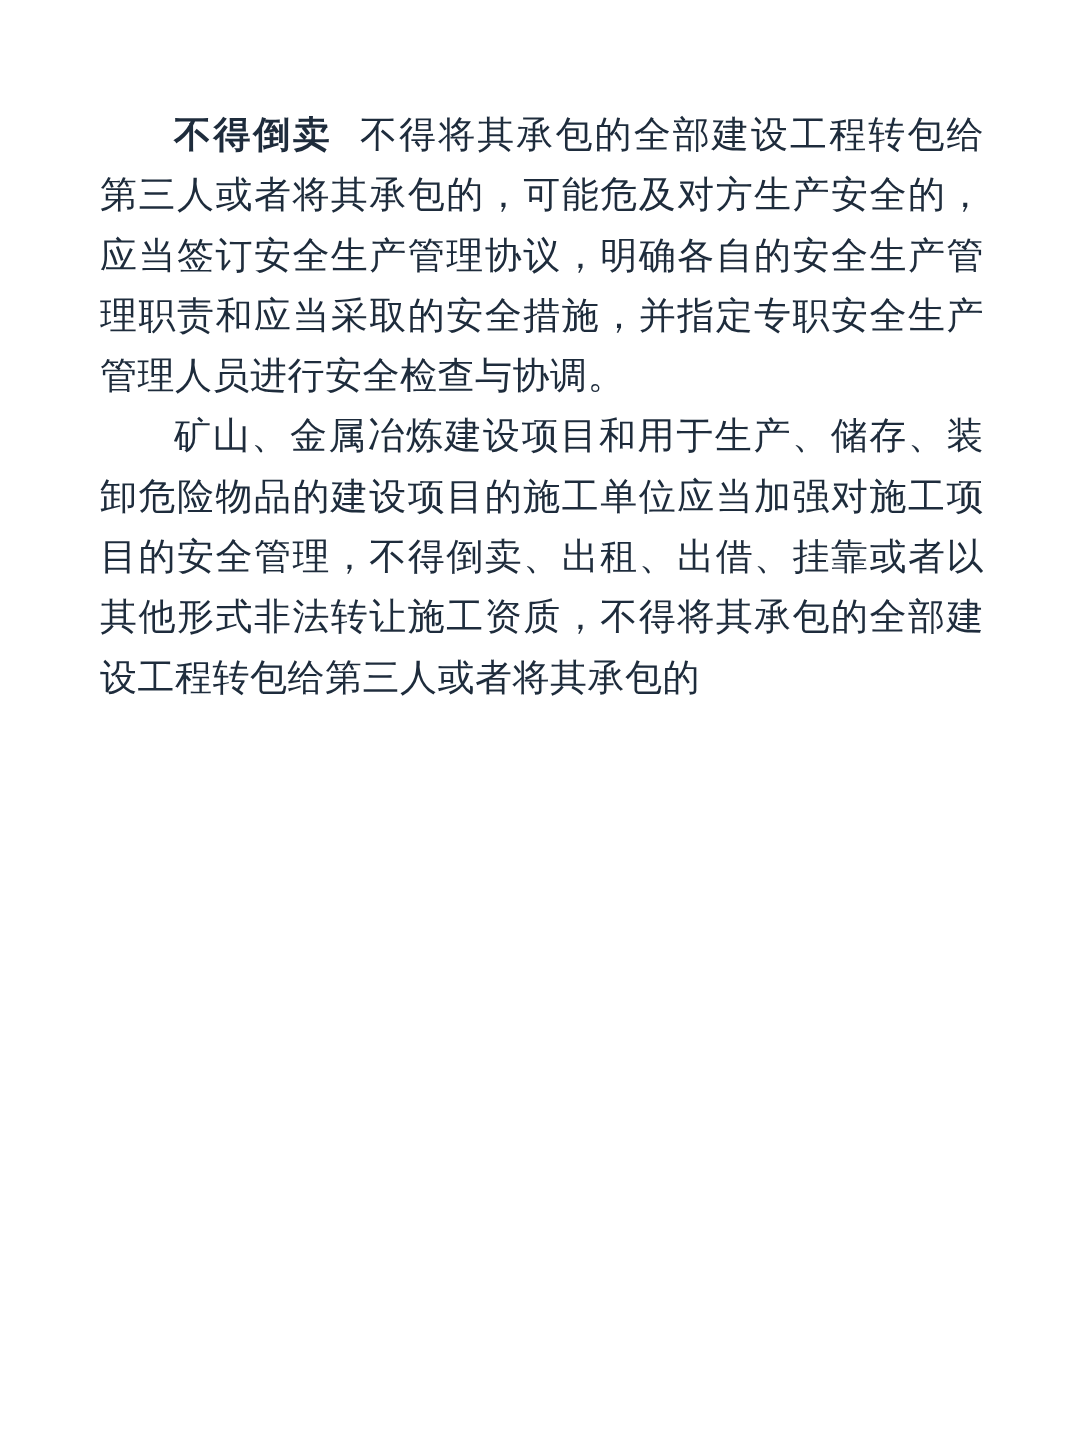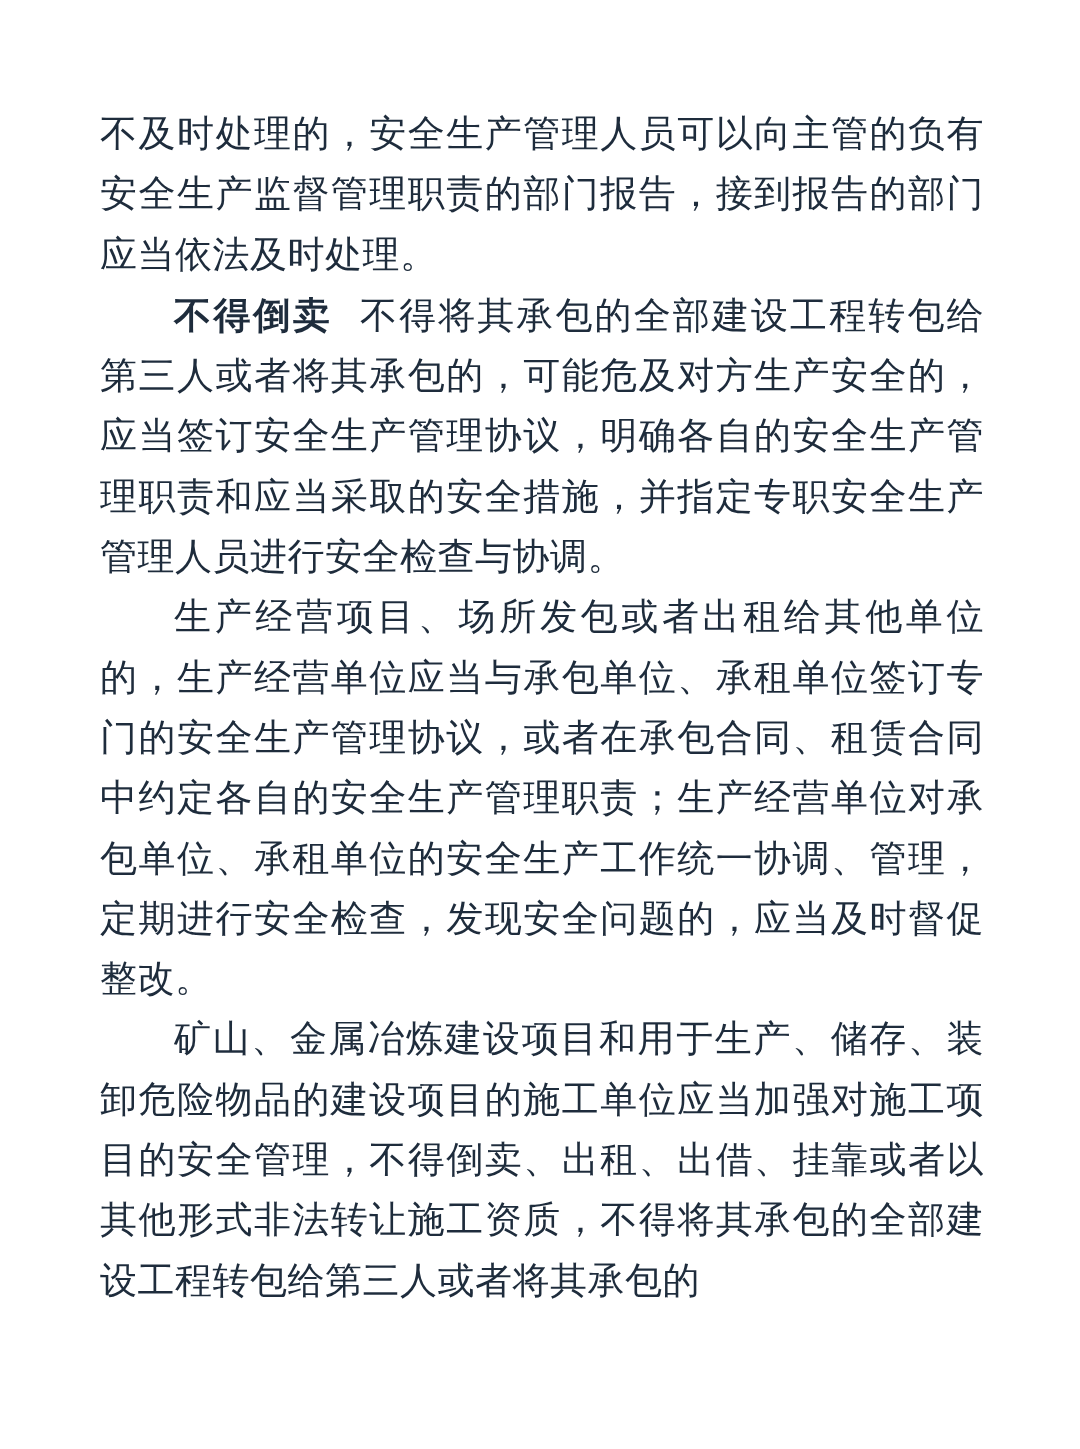--- a/index.html
+++ b/index.html
@@ -44,32 +44,26 @@
     display: inline-block;
     width: 0.7em;
   }
 </style>
 </head>
 <body>
 
 <div class="page">
   <div class="doc-body">
 
-    <p class="para">
-      <span>不及时处理的，安全生产管理人员可以向主管的负有安全生产监督管理职责的部门报告，接到报告的部门应当依法及时处理。</span>
-    </p>
 
 
     <p class="para indent">
       <span class="art-label">不得倒卖</span><span class="art-gap"></span><span>不得将其承包的全部建设工程转包给第三人或者将其承包的，可能危及对方生产安全的，应当签订安全生产管理协议，明确各自的安全生产管理职责和应当采取的安全措施，并指定专职安全生产管理人员进行安全检查与协调。</span>
     </p>
 
 
-    <p class="para indent">
-      <span>生产经营项目、场所发包或者出租给其他单位的，生产经营单位应当与承包单位、承租单位签订专门的安全生产管理协议，或者在承包合同、租赁合同中约定各自的安全生产管理职责；生产经营单位对承包单位、承租单位的安全生产工作统一协调、管理，定期进行安全检查，发现安全问题的，应当及时督促整改。</span>
-    </p>
 
     <p class="para indent">
       <span>矿山、金属冶炼建设项目和用于生产、储存、装卸危险物品的建设项目的施工单位应当加强对施工项目的安全管理，不得倒卖、出租、出借、挂靠或者以其他形式非法转让施工资质，不得将其承包的全部建设工程转包给第三人或者将其承包的</span>
     </p>
 
   </div>
 </div>
 
 </body></html>

